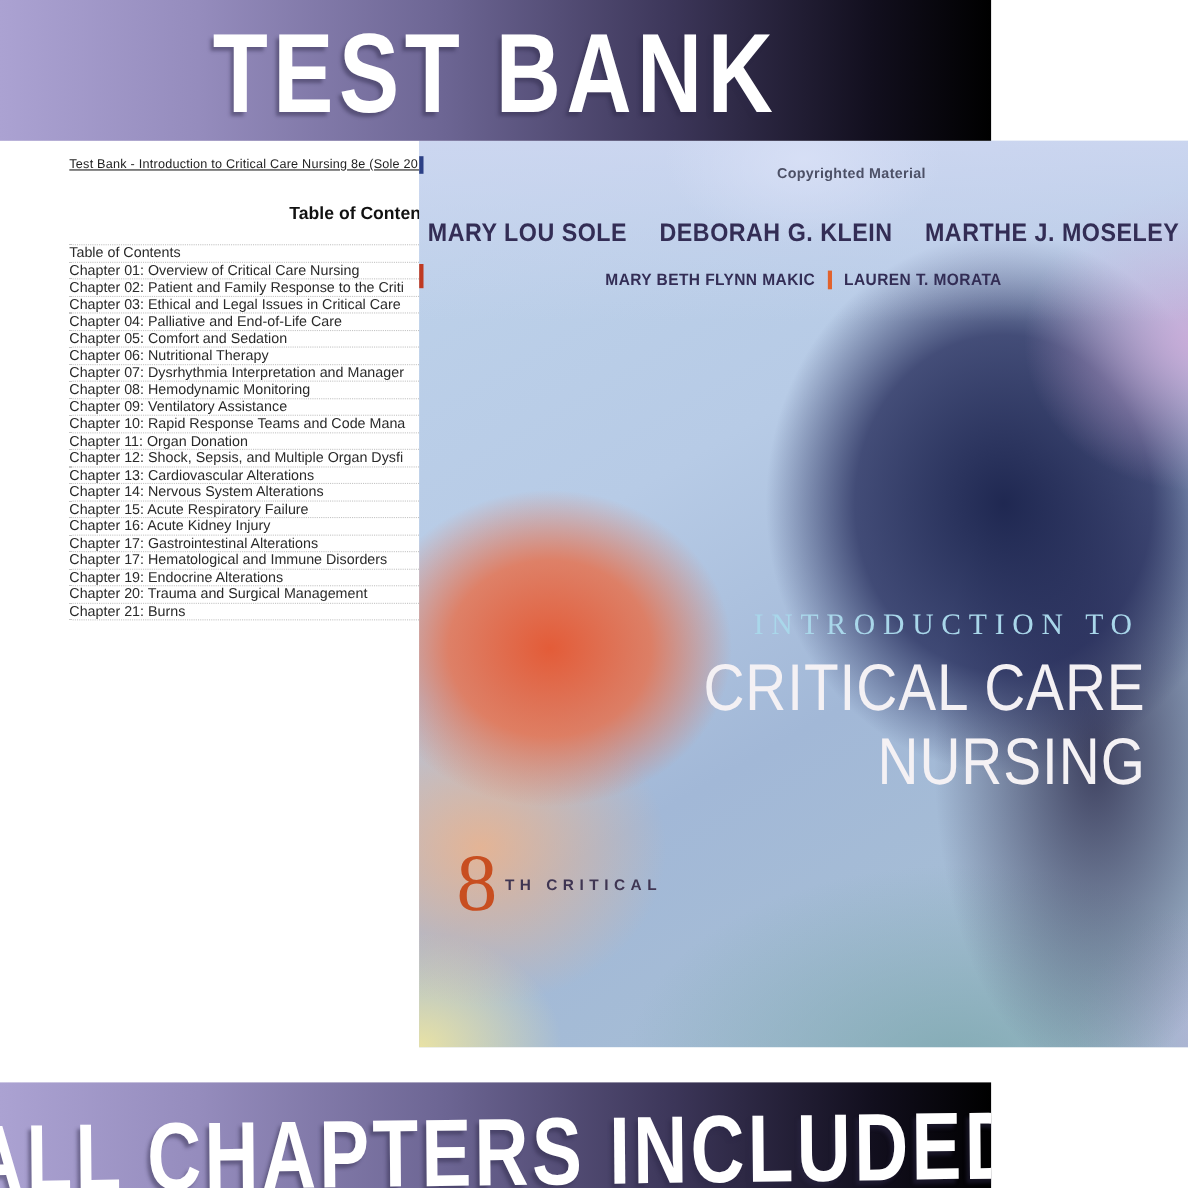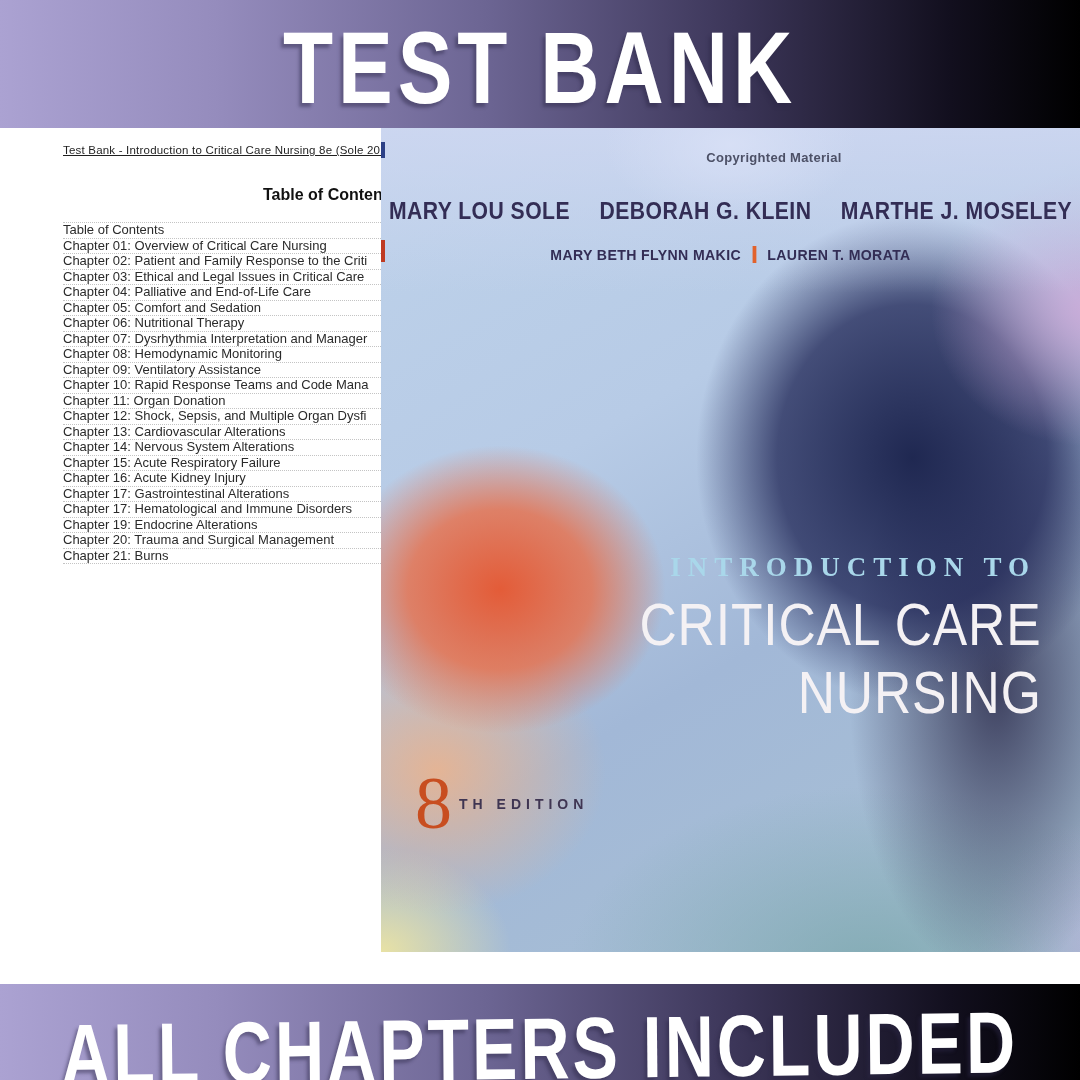--- a/index.html
+++ b/index.html
@@ -3,21 +3,21 @@
 <meta charset="utf-8">
 <style>
   html,body { margin:0; padding:0; }
   body {
     width:1080px; height:1080px; position:relative; overflow:hidden;
     background:#ffffff; font-family:"Liberation Sans", sans-serif;
   }
 
   
   .banner {
-    position:absolute; left:0; width:1080px; height:128px; z-index:3;
+    position:absolute; left:0; width:901px; height:128px; z-index:3;
     background:linear-gradient(90deg,#aba2d2 0%, #958cbd 20%, #6c6593 45%, #3c3659 68%, #120f1e 88%, #000000 100%);
     display:flex; align-items:center; justify-content:center; overflow:hidden;
   }
   .banner.top { top:0; }
   .banner.bottom { top:984px; }
   .banner-text {
     font-weight:700; color:#ffffff; white-space:nowrap;
     text-shadow:-3px 3px 3px rgba(45,40,70,0.45);
   }
   .banner.top .banner-text { font-size:82px; letter-spacing:5px; transform:scaleY(1.25); padding-top:6px; }
@@ -72,21 +72,21 @@
     font-weight:700; color:#332d55; white-space:nowrap;
   }
   .authors-primary { top:70px; font-size:23px; letter-spacing:0.5px; transform:scaleX(0.92); }
   .authors-secondary { top:118px; font-size:15px; letter-spacing:0.4px; transform:scaleX(0.94); }
   .sep { display:inline-block; background:#e2622c; }
   .sep-lg { width:6px; height:24px; margin:0 16px; }
   .sep-sm { width:4px; height:17px; margin:0 12px; }
 
   .title-kicker {
     position:absolute; top:424px; right:44px;
-    font-family:"Liberation Serif", serif; font-size:27px; font-weight:700;
+    font-family:"Liberation Serif", serif; font-size:27px; font-weight:400;
     letter-spacing:7px; color:#a9d7ea; white-space:nowrap;
   }
   .title-main {
     position:absolute; right:38px; font-size:60px; font-weight:400;
     color:#f4f1f4; letter-spacing:1px; white-space:nowrap;
     transform:scaleX(0.86); transform-origin:right center;
   }
   .title-line1 { top:462px; }
   .title-line2 { top:530px; }
 
@@ -159,19 +159,19 @@
     <span class="sep sep-sm"></span>
     <span>LAUREN T. MORATA</span>
   </div>
 
   <div class="title-kicker">INTRODUCTION TO</div>
   <div class="title-main title-line1">CRITICAL CARE</div>
   <div class="title-main title-line2">NURSING</div>
 
   <div class="edition">
     <span class="ed-num">8</span>
-    <span class="ed-suffix">TH EDITION</span>
+    <span class="ed-suffix">TH CRITICAL</span>
   </div>
 </div>
 
 <div class="banner bottom">
   <div class="banner-text">ALL CHAPTERS INCLUDED</div>
 </div>
 
 </body></html>

